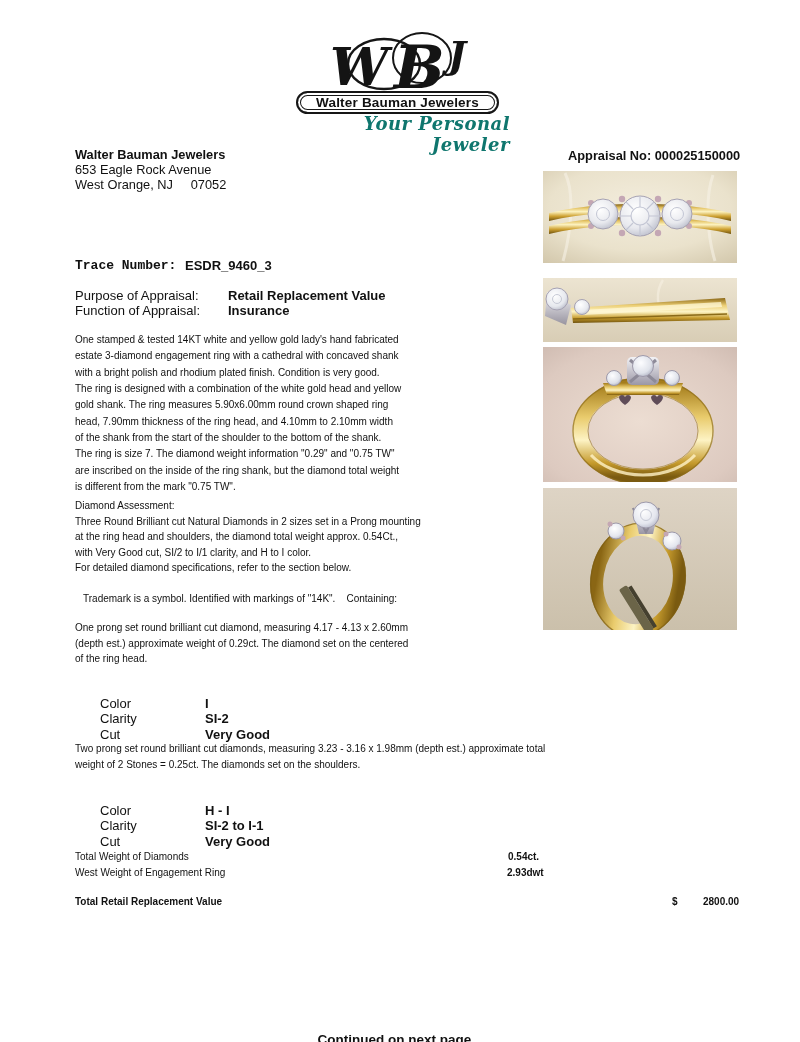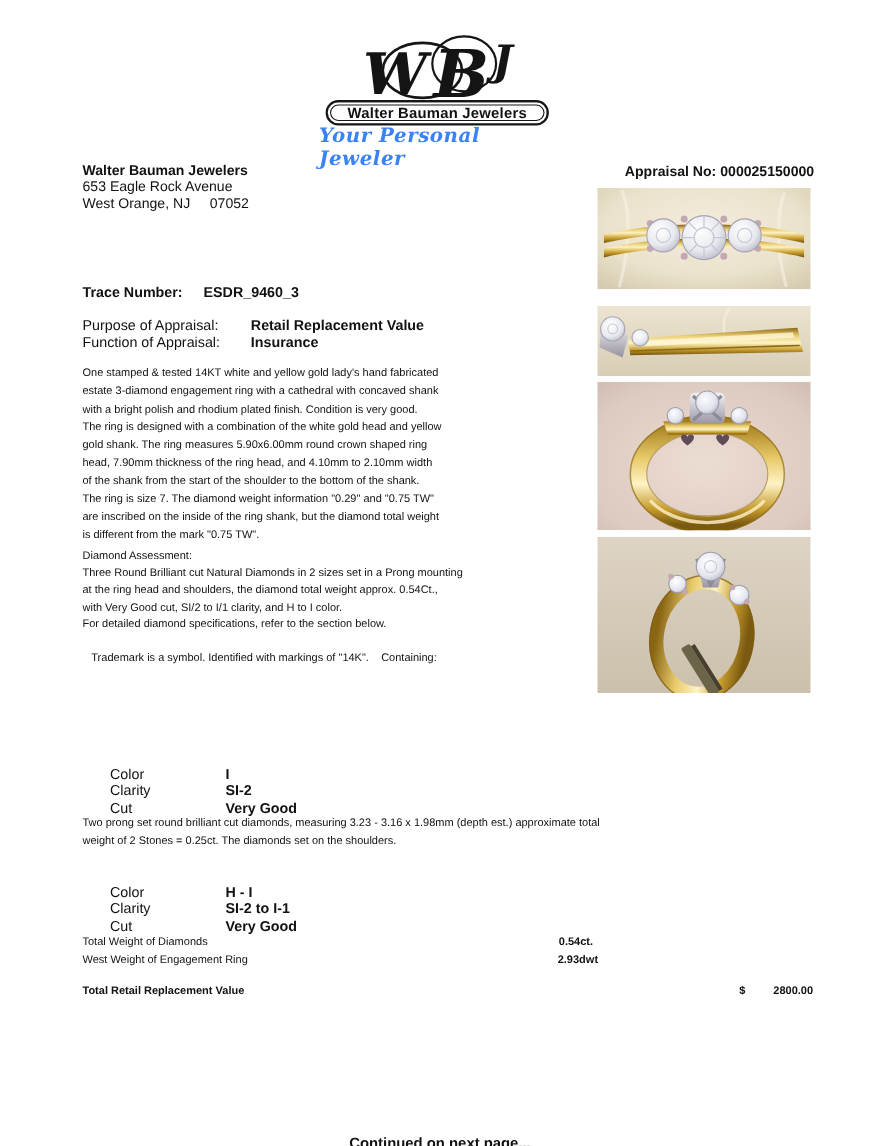--- a/index.html
+++ b/index.html
@@ -14,23 +14,23 @@
   
   .monogram{left:322px;top:28px;width:170px;height:64px;}
   .banner{
     left:296px;top:91px;width:203px;height:23px;box-sizing:border-box;
     border:2px solid #161616;border-radius:12px;background:#fff;
     box-shadow:inset 0 0 0 2px #ffffff,inset 0 0 0 3px #161616;
     display:flex;align-items:center;justify-content:center;
     font-size:13.5px;font-weight:bold;letter-spacing:.2px;color:#111;
   }
   .tagline{
-    left:290px;top:113px;width:220px;text-align:left;
+    left:290px;top:113px;width:220px;text-align:right;
     font-family:"DejaVu Serif",serif;font-style:italic;font-weight:bold;
-    font-size:18px;color:#3b82f6;letter-spacing:.5px;
+    font-size:18px;color:#0f766e;letter-spacing:.5px;
   }
 
   
   .store{left:75px;top:147px;font-size:12.8px;line-height:15.2px;}
   .appraisal-no{left:568px;top:148px;font-size:12.8px;font-weight:bold;}
 
   
   .lbl{position:absolute;font-size:13px;}
   .val{position:absolute;font-size:13px;font-weight:bold;}
 
@@ -89,21 +89,21 @@
   <div class="abs tagline">Your Personal Jeweler</div>
 
   <div class="abs store">
     <div class="b">Walter Bauman Jewelers</div>
     <div>653 Eagle Rock Avenue</div>
     <div style="white-space:pre-wrap;">West Orange, NJ     07052</div>
   </div>
 
   <div class="abs appraisal-no">Appraisal No: 000025150000</div>
 
-  <div class="lbl b" style="left:75px;top:258px;">Trace Number:</div>
+  <div class="lbl b" style="left:75px;top:258px;font-family:Liberation Mono, monospace;">Trace Number:</div>
   <div class="val" style="left:185px;top:258px;">ESDR_9460_3</div>
 
   <div class="lbl" style="left:75px;top:288px;">Purpose of Appraisal:</div>
   <div class="val" style="left:228px;top:288px;">Retail Replacement Value</div>
 
   <div class="lbl" style="left:75px;top:302.5px;">Function of Appraisal:</div>
   <div class="val" style="left:228px;top:302.5px;">Insurance</div>
 
   <div class="abs txt para-main">One stamped &amp; tested 14KT white and yellow gold lady's hand fabricated
 estate 3-diamond engagement ring with a cathedral with concaved shank
@@ -117,20 +117,23 @@
 is different from the mark "0.75 TW".</div>
 
   <div class="abs txt assess-title">Diamond Assessment:</div>
   <div class="abs txt assess-body">Three Round Brilliant cut Natural Diamonds in 2 sizes set in a Prong mounting
 at the ring head and shoulders, the diamond total weight approx. 0.54Ct.,
 with Very Good cut, SI/2 to I/1 clarity, and H to I color.
 For detailed diamond specifications, refer to the section below.</div>
 
   <div class="abs txt trademark">Trademark is a symbol. Identified with markings of "14K".    Containing:</div>
 
+  <div class="abs txt stone1-para">One prong set round brilliant cut diamond, measuring 4.17 - 4.13 x 2.60mm
+(depth est.) approximate weight of 0.29ct. The diamond set on the centered
+of the ring head.</div>
 
   <div class="abs spec spec1">
     <div class="row">
       <span class="k">Color</span>
       <span class="v">I</span>
     </div>
     <div class="row">
       <span class="k">Clarity</span>
       <span class="v">SI-2</span>
     </div>

